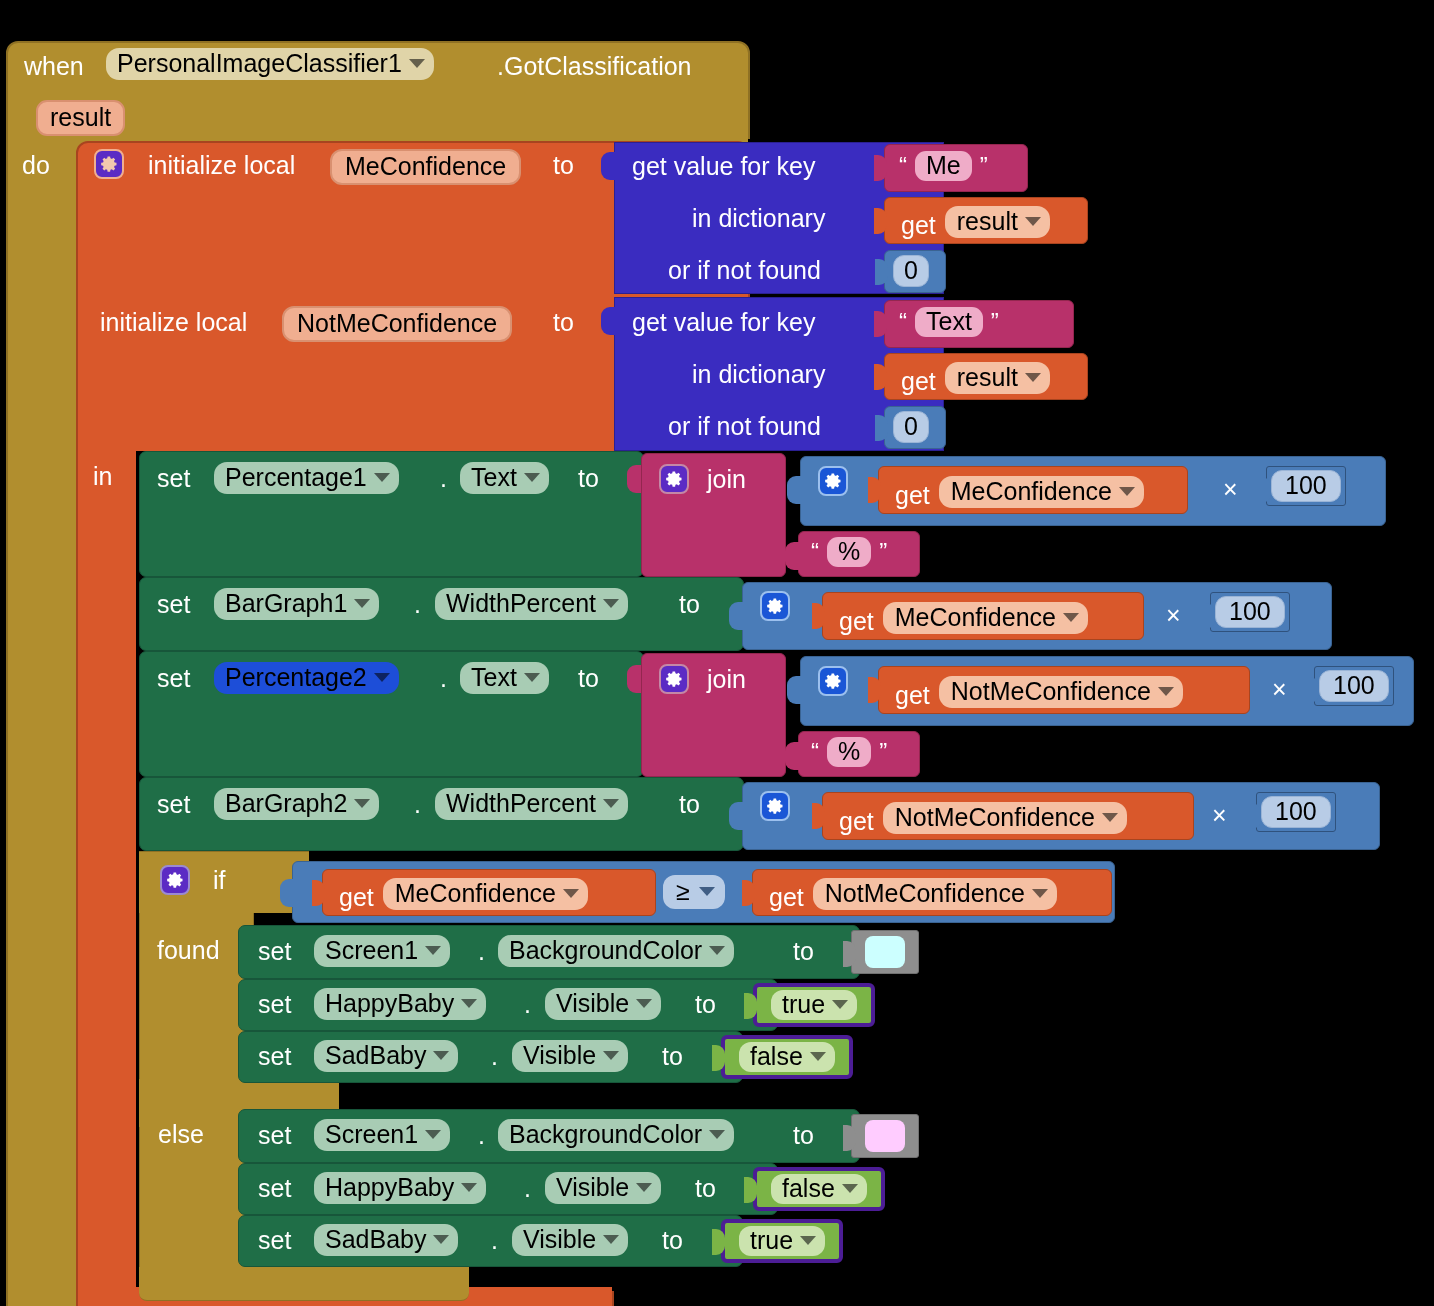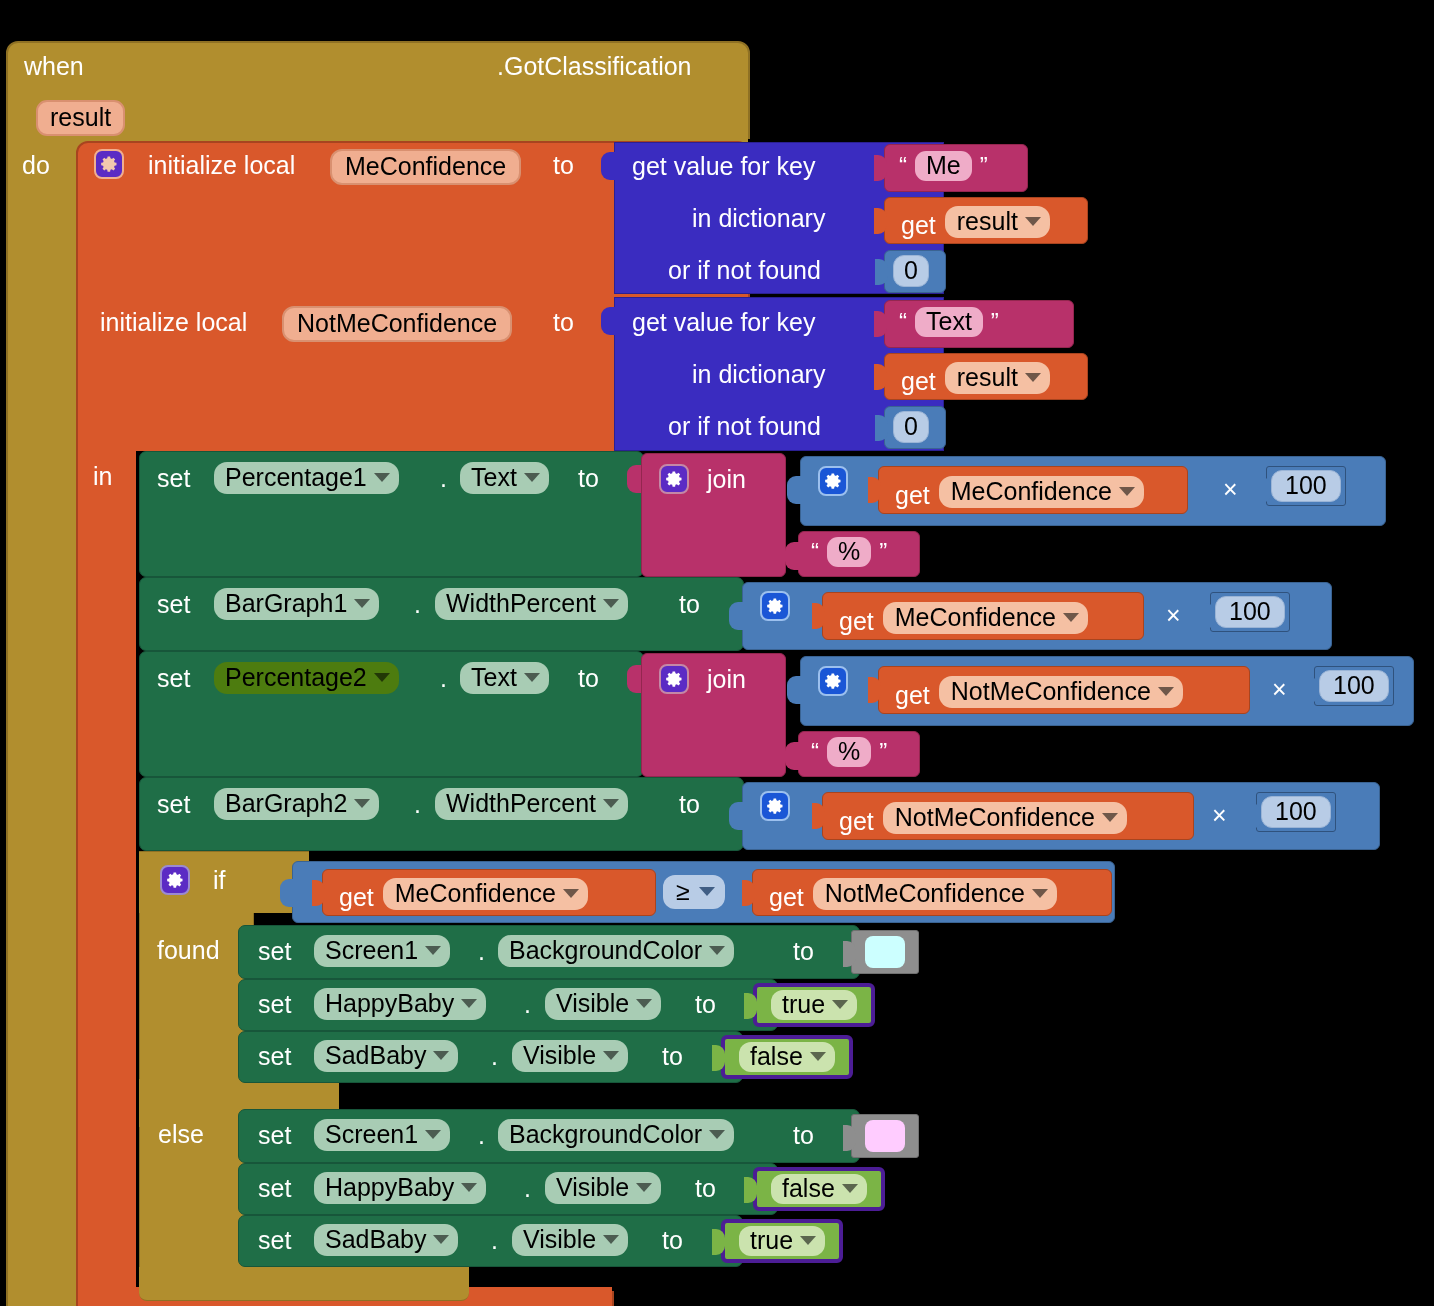--- a/index.html
+++ b/index.html
@@ -212,20 +212,24 @@
 
   <div class="event-body" style="left:6px; top:2px; width:744px; height:1302px; border-radius:12px;"></div>
 
   <div style="position:absolute; left:748px; top:100px; width:690px; height:1160px; background:#000;"></div>
   <div style="position:absolute; left:70px; top:1270px; width:680px; height:36px; background:#000;"></div>
 
   <div class="blk" style="left:6px; top:1258px; width:744px; height:46px; background:#B18E2E; border:2px solid #8f7124; border-radius:0 0 12px 12px;"></div>
   <div style="position:absolute; left:8px; top:1256px; width:740px; height:8px; background:#B18E2E;"></div>
 
   <div class="lbl blk" style="left:24px; top:15px;">when</div>
+  <div class="field blk" style="left:106px; top:9px; background:#E0D4A8;">
+    <span>PersonalImageClassifier1</span>
+    <span class="tri"></span>
+  </div>
   <div class="lbl blk" style="left:497px; top:15px;">.GotClassification</div>
 
   <div class="blk" style="left:36px; top:61px; background:#F0AE90; border:2px solid #d99070; border-radius:11px; padding:3px 12px 4px;">
     <span class="lbl dark" style="font-size:25px;">result</span>
   </div>
 
   <div class="lbl blk" style="left:22px; top:114px;">do</div>
 
   <div class="orange-body" style="left:76px; top:102px; width:674px; height:1180px; border-radius:12px;"></div>
 
@@ -401,21 +405,21 @@
   </div>
   <div class="plug" style="left:812px; top:564px; background:#D9582B;"></div>
   <div class="lbl blk" style="left:1166px; top:564px;">×</div>
   <div class="blk numframe" style="left:1210px; top:553px;">
     <span class="numpill">100</span>
   </div>
   <div class="plug" style="left:1202px; top:564px; background:#4A7CB8;"></div>
 
   <div class="setter" style="left:139px; top:612px; width:505px; height:126px;"></div>
   <div class="lbl blk" style="left:157px; top:627px;">set</div>
-  <div class="field blk" style="left:214px; top:623px; background:#4d7c0f;">
+  <div class="field blk" style="left:214px; top:623px; background:#1d4ed8;">
     <span>Percentage2</span>
     <span class="tri"></span>
   </div>
   <div class="lbl blk" style="left:440px; top:627px;">.</div>
   <div class="field blk" style="left:460px; top:623px; background:#A8CCB4;">
     <span>Text</span>
     <span class="tri"></span>
   </div>
   <div class="lbl blk" style="left:578px; top:627px;">to</div>
 

